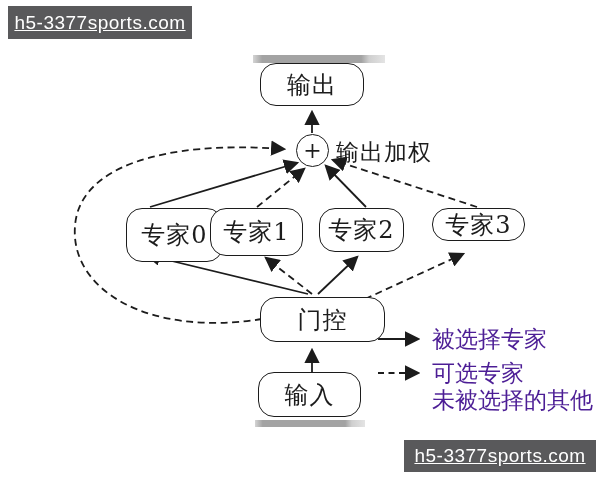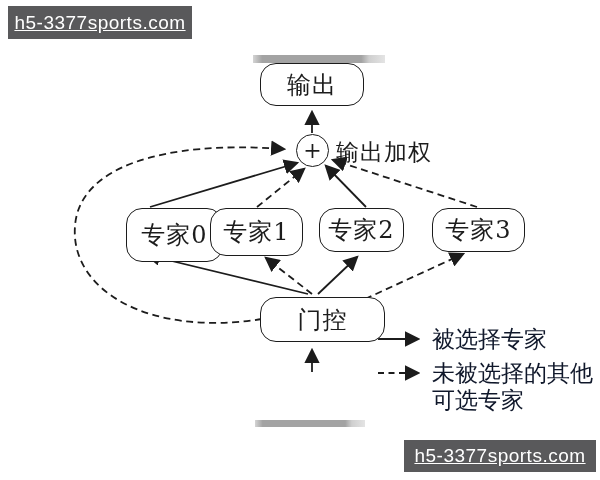--- a/index.html
+++ b/index.html
@@ -47,21 +47,21 @@
     position: absolute;
     font-size: 23px;
     color: #1c1c1c;
     letter-spacing: 1px;
     z-index: 3;
     white-space: nowrap;
   }
   .legend-text {
     position: absolute;
     font-size: 23px;
-    color: #0f172a;
+    color: #4c1d95;
     line-height: 27px;
     z-index: 3;
     white-space: nowrap;
   }
   .watermark {
     position: absolute;
     background: #59595b;
     color: #ffffff;
     font-family: "Liberation Sans", sans-serif;
     font-size: 19px;
@@ -132,31 +132,34 @@
 
   <div class="node" style="left:98px; top:208px; width:97px; height:54px;margin-left:28px;">
     <span>专家0</span>
   </div>
   <div class="node" style="left:210px; top:208px; width:93px; height:48px;">
     <span>专家1</span>
   </div>
   <div class="node" style="left:319px; top:208px; width:85px; height:44px;">
     <span>专家2</span>
   </div>
-  <div class="node" style="left:432px; top:208px; width:93px; height:44px;">
+  <div class="node" style="left:432px; top:208px; width:93px; height:33px;">
     <span>专家3</span>
   </div>
 
   <div class="node" style="left:260px; top:297px; width:125px; height:45px;">
     <span>门控</span>
   </div>
 
+  <div class="node" style="left:258px; top:372px; width:103px; height:45px;">
+    <span>输入</span>
+  </div>
 
   <div class="legend-text" style="left:432px; top:326px;">被选择专家</div>
   <div class="legend-text" style="left:432px; top:360px;">
+    <div>可选专家</div>
     <div>未被选择的其他</div>
-    <div>可选专家</div>
   </div>
 
   <div class="watermark" style="left:8px; top:6px; width:184px; height:33px;">h5-3377sports.com</div>
   <div class="watermark" style="left:404px; top:440px; width:192px; height:32px;">h5-3377sports.com</div>
 
 </div>
 
 </body></html>

